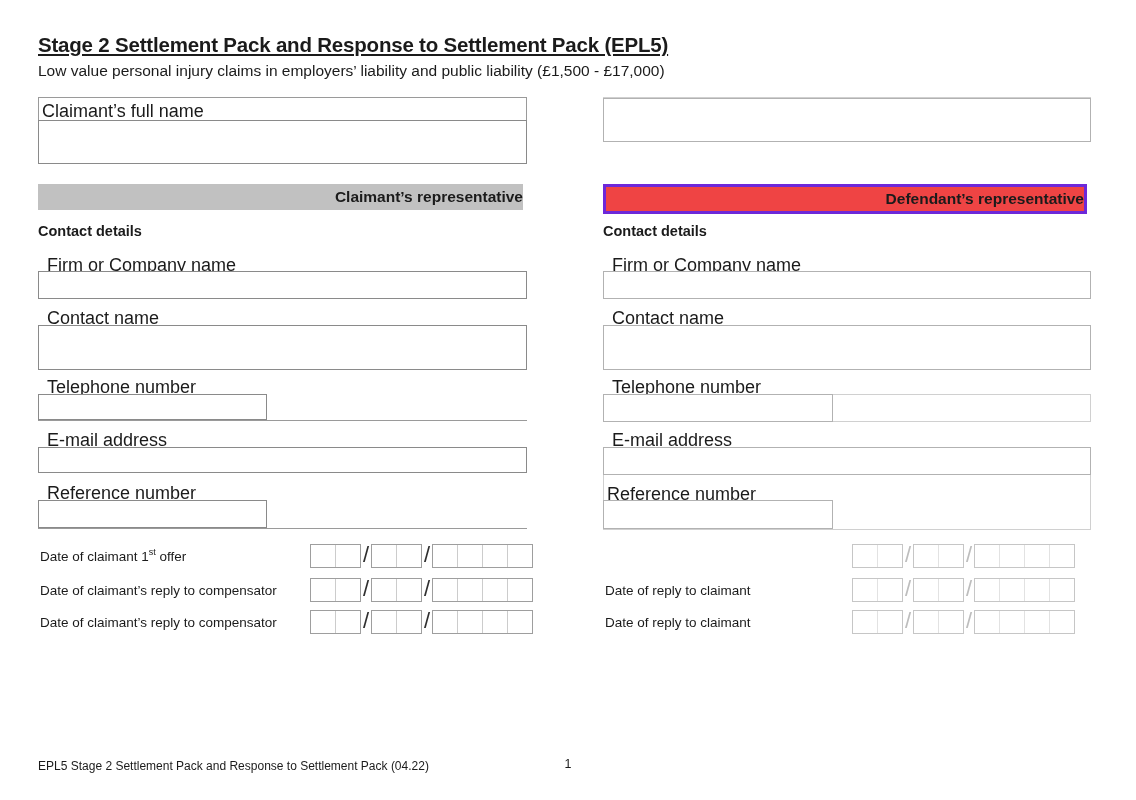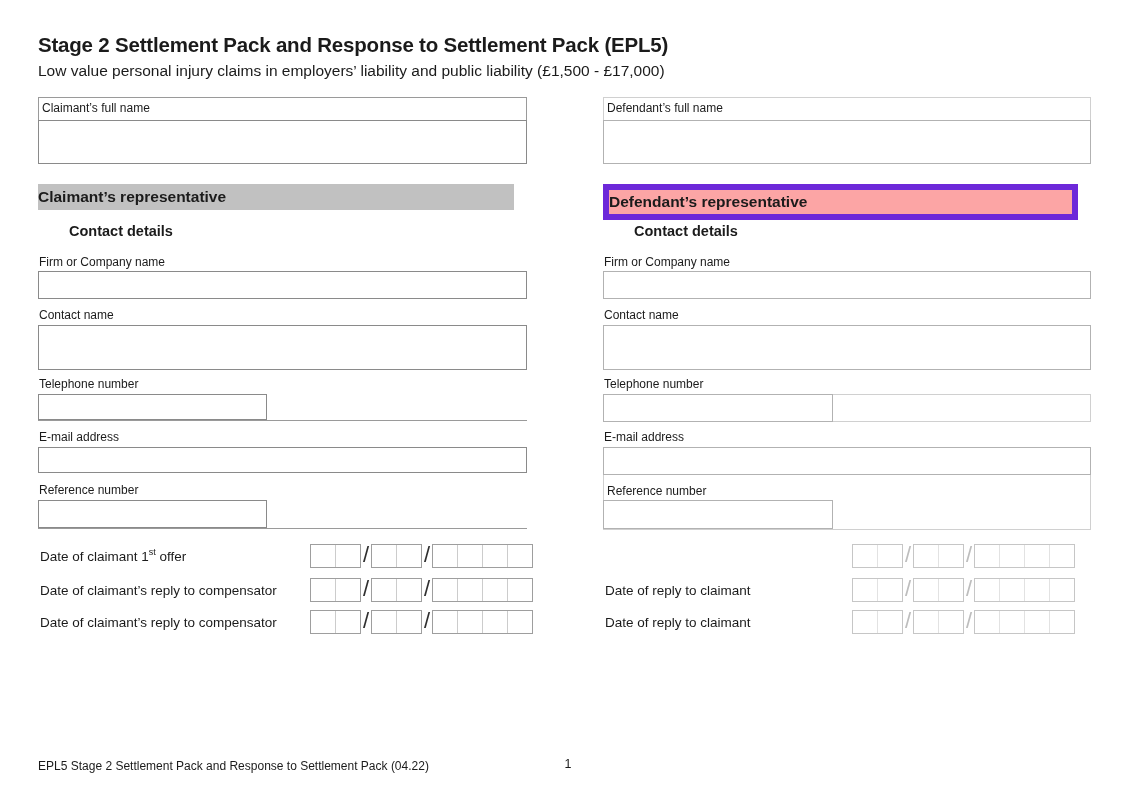--- a/index.html
+++ b/index.html
@@ -1,50 +1,50 @@
 <!DOCTYPE html>
 <html><head>
 <meta charset="utf-8">
 <style>
   html,body{margin:0;padding:0;}
   body{
     width:1136px;height:800px;position:relative;overflow:hidden;
     background:#ffffff;color:#1b1b1b;
     font-family:"Liberation Sans",sans-serif;
   }
-  .title{position:absolute;left:38px;top:33px;font-size:20.5px;font-weight:bold;letter-spacing:-0.2px;white-space:nowrap;}
+  .title{position:absolute;left:38px;top:33px;font-size:20.5px;font-weight:bold;letter-spacing:-0.2px;white-space:nowrap;text-decoration:underline;}
   .subtitle{position:absolute;left:38px;top:62px;font-size:15.5px;white-space:nowrap;}
 
   
   .col{position:absolute;top:90px;width:489px;height:566px;
        --cellb:#9a9a9a;--boxb:#8a8a8a;--dgb:#9e9e9e;--dcd:#cccccc;--slash:#2e2e2e;}
   .col.left{left:38px;}
   .col.right{left:603px;width:488px;
        --cellb:#d0d0d0;--boxb:#b2b2b2;--dgb:#c6c6c6;--dcd:#e2e2e2;--slash:#bdbdbd;}
 
-  .lbl,.field-label{font-size:12px;color:#1b1b1b;white-space:nowrap;}
-  .field-label{position:absolute;left:1px;}
+  .lbl,.field-label{font-size:18px;color:#1b1b1b;white-space:nowrap;}
+  .field-label{position:absolute;left:9px;}
 
   input{font-family:inherit;color:inherit;outline:none;}
   .field-input,.name-input{box-sizing:border-box;border:1px solid var(--boxb);background:#fff;padding:2px 5px;font-size:13px;}
   .field-input{position:absolute;left:0;}
   .full{width:100%;}
   .half{width:229px;}
 
   
   .name-wrap{position:absolute;top:7px;left:0;right:0;border:1px solid var(--cellb);border-bottom:none;}
   .name-wrap .lbl{padding:3px 4px 2px 3px;height:17px;}
   .name-input{display:block;width:calc(100% + 2px);margin:0 -1px 0 -1px;height:44px;}
 
   
-  .bar{position:absolute;top:94px;left:0;right:13px;height:26px;line-height:26px;text-align:left;font-weight:bold;font-size:15.5px;}
+  .bar{position:absolute;top:94px;left:0;right:4px;height:26px;line-height:26px;text-align:right;font-weight:bold;font-size:15.5px;}
   .col.left  .bar{background:#c1c1c1;}
-  .col.right .bar{background:#fca5a5;border:6px solid #6d28d9;height:24px;line-height:24px;}
-
-  .subhead{position:absolute;top:133px;left:0;font-size:14.5px;font-weight:bold;margin-left:31px;}
+  .col.right .bar{background:#ef4444;border:3px solid #6d28d9;height:24px;line-height:24px;}
+
+  .subhead{position:absolute;top:133px;left:0;font-size:14.5px;font-weight:bold;}
 
   
   .tel-row{position:absolute;top:304px;left:0;right:0;height:26px;}
   .col.left  .tel-row{border-bottom:1px solid var(--cellb);}
   .col.right .tel-row{border:1px solid var(--cellb);}
   .tel-row .field-input{top:0;height:26px;}
   .col.right .tel-row .field-input{top:-1px;left:-1px;height:28px;width:230px;}
 
   
   .col.left .email-input{top:357px;height:26px;}
@@ -171,21 +171,20 @@
           <div class="dcell"></div>
         </div>
     </div>
   </div>
 
 </div>
 
 <div class="col right">
 
   <div class="name-wrap">
-    <div class="lbl">Defendant’s full name</div>
     <input type="text" class="name-input" style="">
   </div>
 
   <div class="bar">Defendant’s representative</div>
 
   <div class="subhead">Contact details</div>
 
   <div class="field-label" style="top:165px">Firm or Company name</div>
   <input type="text" class="field-input full" style="top: 181px; height: 28px;">
 

